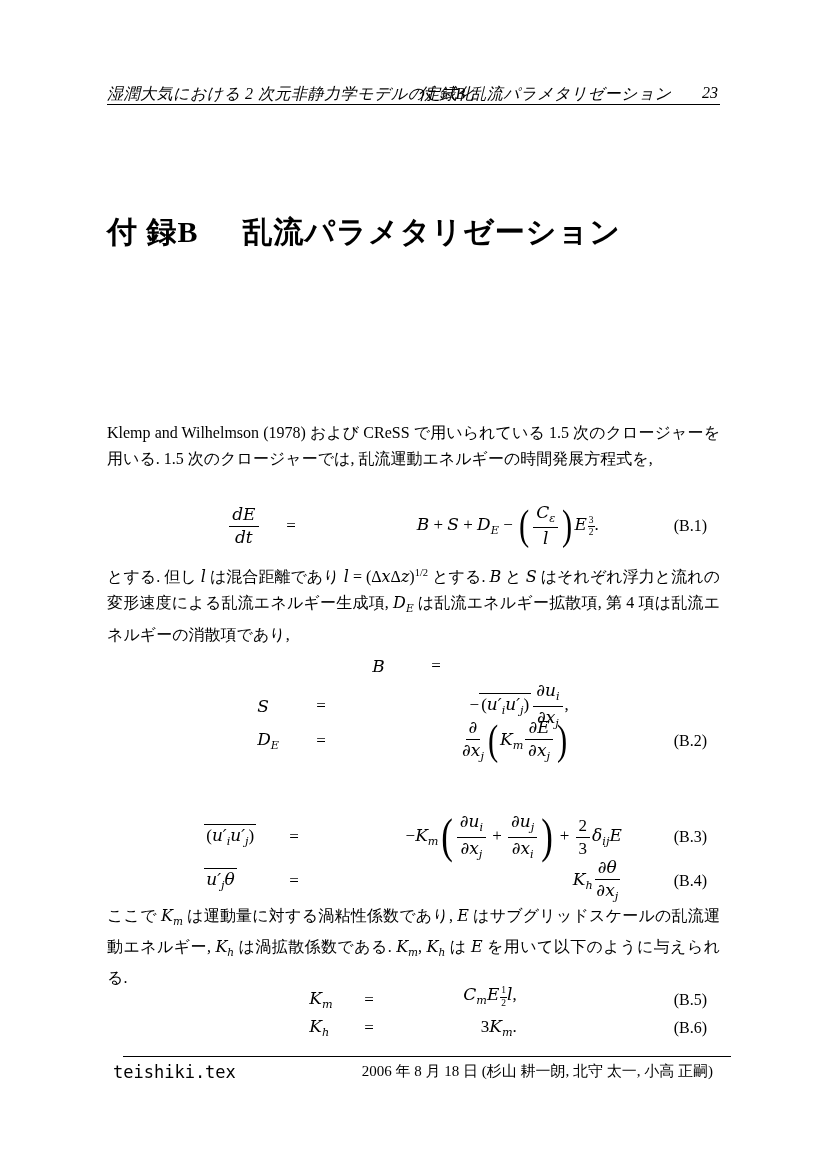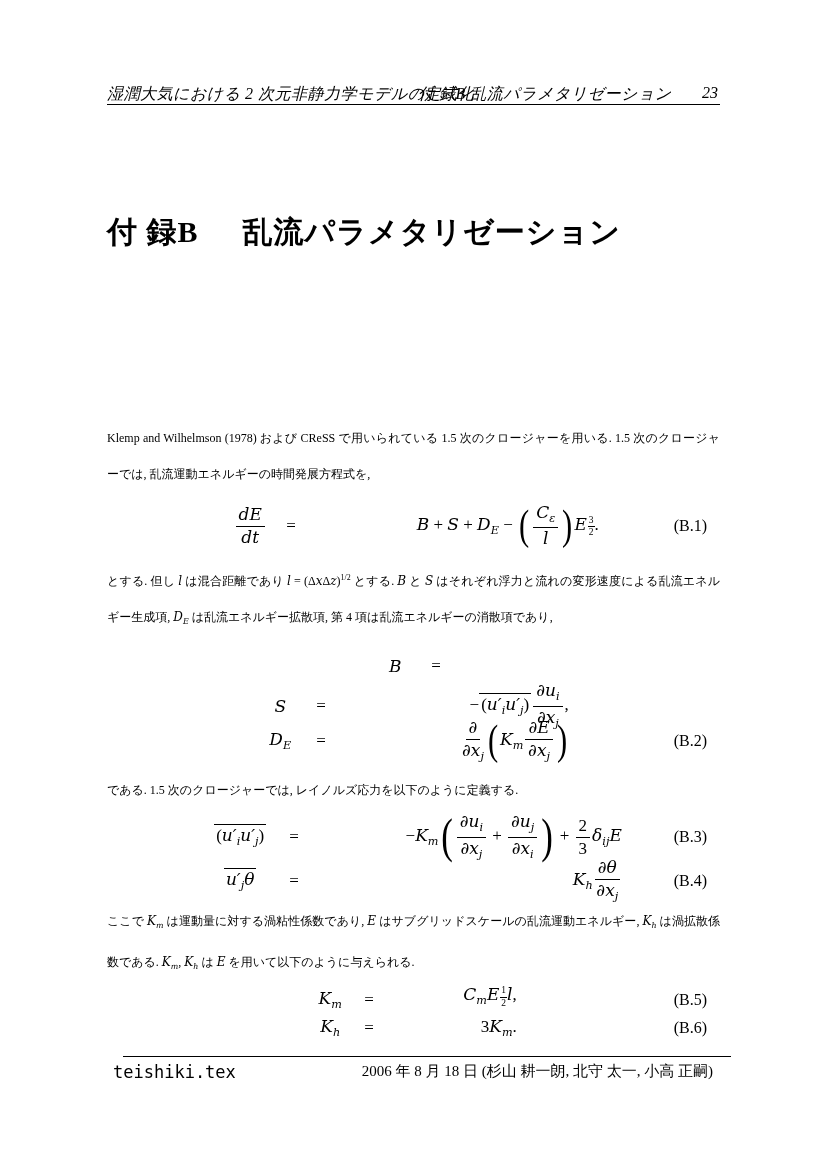--- a/index.html
+++ b/index.html
@@ -15,30 +15,30 @@
 
   
   .chapter{position:absolute;left:107px;top:212px;font-weight:bold;font-size:30px;
            white-space:nowrap;letter-spacing:1px;}
   .chapter .cnum{margin-right:44px;}
   .section{position:absolute;left:107px;top:348px;font-weight:bold;font-size:20px;
            white-space:nowrap;letter-spacing:.5px;}
   .section .snum{margin-right:20px;font-size:21px;}
 
   
-  .para{position:absolute;left:107px;width:613px;font-size:12px;line-height:36px;
+  .para{position:absolute;left:107px;width:613px;font-size:16px;line-height:26px;
         text-align:justify;}
   .para sub,.para sup{font-size:66%;}
   .mi{font-style:italic;font-family:"DejaVu Serif","Liberation Serif",serif;}
 
   
   .eqrow{position:absolute;left:107px;width:612px;display:flex;align-items:center;
          justify-content:center;font-size:17px;}
   .eqrow span{white-space:pre;}
-  .lhs{display:inline-block;text-align:center;white-space:nowrap;}
+  .lhs{display:inline-block;text-align:left;white-space:nowrap;}
   .rhs{display:inline-block;text-align:right;white-space:nowrap;}
   .rel{margin:0 13px;}
   .eqrow sub,.eqrow sup{font-size:66%;}
   .frac{display:inline-flex;flex-direction:column;align-items:center;
         vertical-align:middle;margin:0 2px;line-height:1.15;}
   .frac .num{border-bottom:1px solid #000;padding:0 3px 1px;}
   .frac .den{padding-top:1px;}
   .ol{display:inline-block;border-top:1px solid #000;padding:1px 2px 0;line-height:1.15;}
   .bp{font-size:250%;display:inline-block;transform:scaleX(.72);vertical-align:middle;
       position:relative;top:-1px;line-height:.9;}
@@ -94,21 +94,20 @@
     <span class="rhs" style="width:230px"><span>−</span><span class="ol"><span>(</span><span class="mi">u′</span><sub class="mi">i</sub><span class="mi">u′</span><sub class="mi">j</sub><span>)</span></span><span class="frac"><span class="num"><span class="mi">∂u</span><sub class="mi">i</sub></span><span class="den"><span class="mi">∂x</span><sub class="mi">j</sub></span></span><span>,</span></span>
   </div>
 
   <div class="eqrow" style="top:714px;height:54px">
     <span class="lhs" style="width:46px"><span class="mi">D</span><sub class="mi">E</sub></span>
     <span class="rel">=</span>
     <span class="rhs" style="width:230px"><span class="frac"><span class="num"><span class="mi">∂</span></span><span class="den"><span class="mi">∂x</span><sub class="mi">j</sub></span></span><span class="bp">(</span><span><span class="mi">K</span><sub class="mi">m</sub></span><span class="frac"><span class="num"><span class="mi">∂E</span></span><span class="den"><span class="mi">∂x</span><sub class="mi">j</sub></span></span><span class="bp">)</span></span>
     <span class="eqlabel">(B.2)</span>
   </div>
 
-  <p class="para" style="top:772px;margin:0"><span>である. 1.5 次のクロージャーでは, レイノルズ応力を以下のように定義する.</span></p>
 
   <div class="eqrow" style="top:810px;height:54px">
     <span class="lhs" style="width:72px"><span class="ol"><span>(</span><span class="mi">u′</span><sub class="mi">i</sub><span class="mi">u′</span><sub class="mi">j</sub><span>)</span></span></span>
     <span class="rel">=</span>
     <span class="rhs" style="width:310px"><span>−</span><span><span class="mi">K</span><sub class="mi">m</sub></span><span class="bp bp-l">(</span><span class="frac"><span class="num"><span class="mi">∂u</span><sub class="mi">i</sub></span><span class="den"><span class="mi">∂x</span><sub class="mi">j</sub></span></span><span> + </span><span class="frac"><span class="num"><span class="mi">∂u</span><sub class="mi">j</sub></span><span class="den"><span class="mi">∂x</span><sub class="mi">i</sub></span></span><span class="bp bp-l">)</span><span> + </span><span class="frac"><span class="num"><span>2</span></span><span class="den"><span>3</span></span></span><span><span class="mi">δ</span><sub class="mi">ij</sub><span class="mi">E</span></span></span>
     <span class="eqlabel">(B.3)</span>
   </div>
 
   <div class="eqrow" style="top:858px;height:46px">
     <span class="lhs" style="width:72px"><span class="ol"><span class="mi">u′</span><sub class="mi">j</sub><span class="mi">θ</span></span></span>

